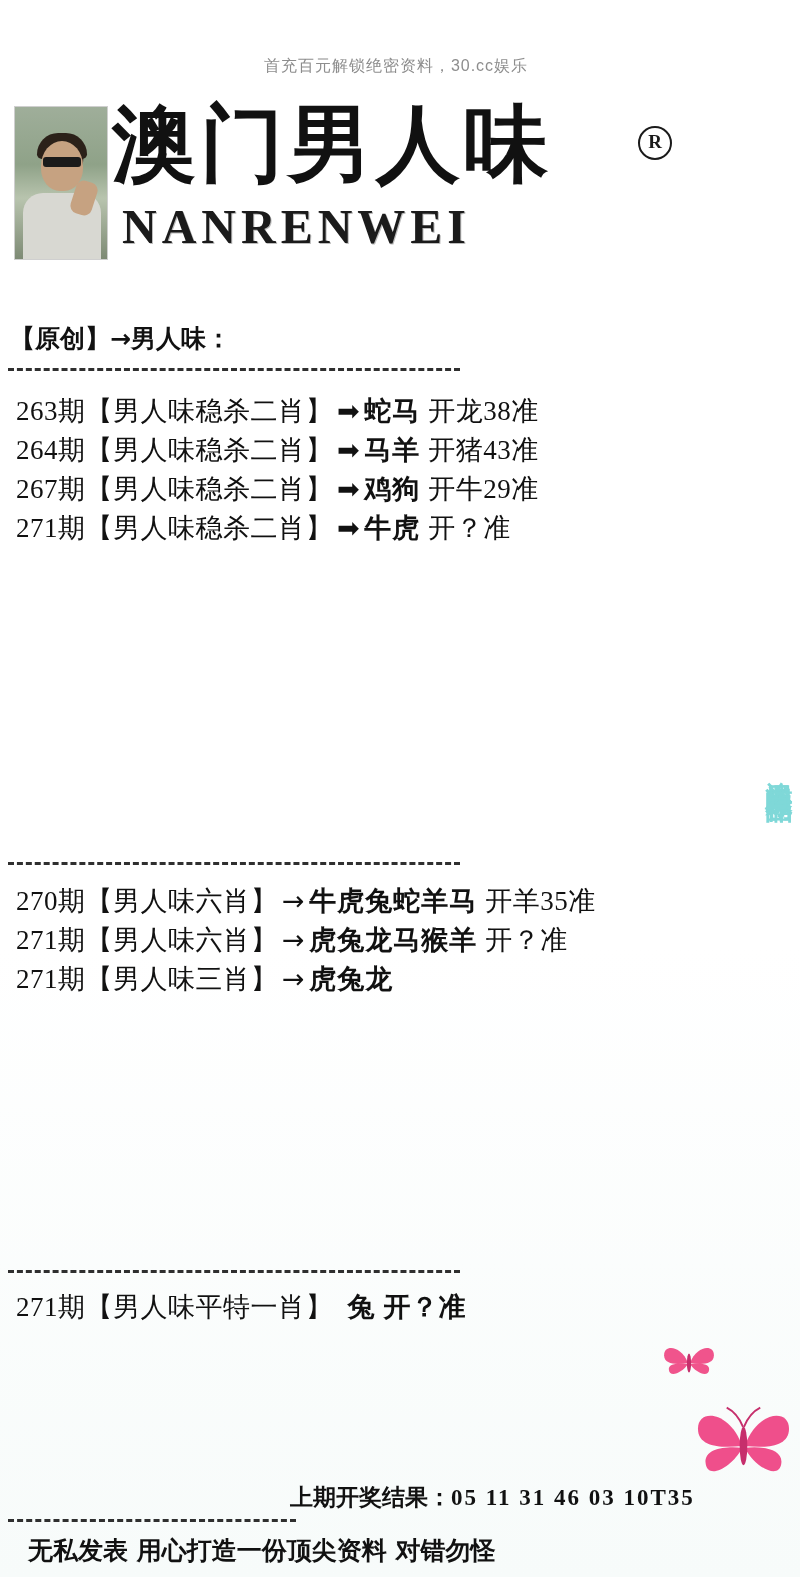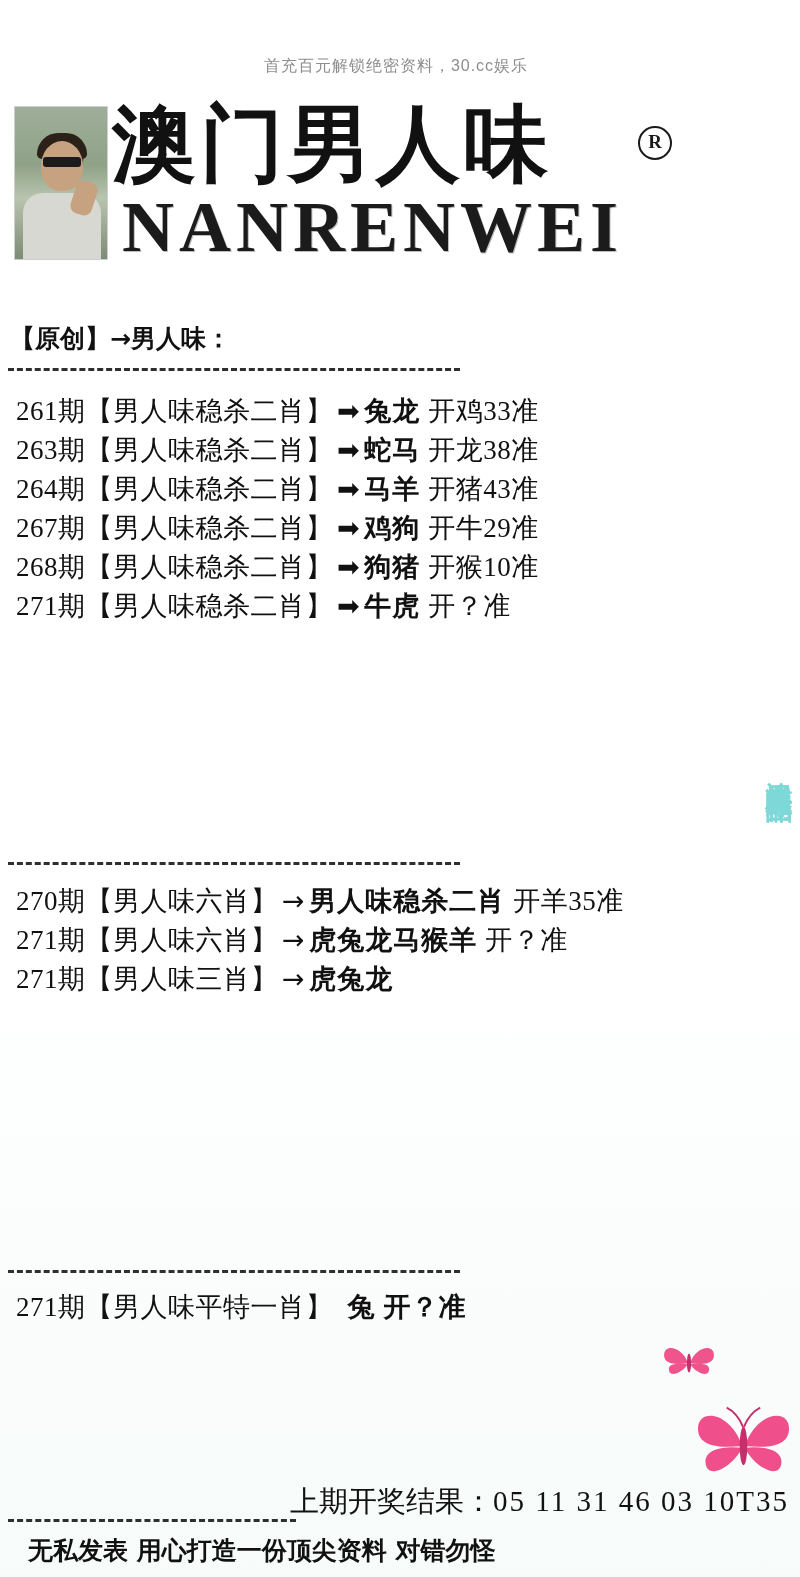--- a/index.html
+++ b/index.html
@@ -130,21 +130,21 @@
     text-align: center;
     color: #1a1a1a;
     font-weight: bold;
   }
   .title-pinyin {
     position: absolute;
     left: 122px;
     top: 104px;
     font-family: "Liberation Serif", "DejaVu Serif", serif;
     font-weight: bold;
-    font-size: 72px;
+    font-size: 48px;
     line-height: 62px;
     letter-spacing: 5px;
     color: #1b1b1b;
     white-space: nowrap;
     text-shadow: 1px 1px 0 #bdbdbd;
   }
 
   
   .section-label {
     position: absolute;
@@ -230,22 +230,22 @@
   }
   .bf-small { left: 660px; top: 1340px; width: 58px; height: 46px; }
   .bf-big   { left: 690px; top: 1400px; width: 106px; height: 92px; }
 
   
   .last-draw {
     position: absolute;
     left: 290px;
     top: 1482px;
     font-family: "DejaVu Sans", "Liberation Sans", sans-serif;
-    font-size: 29px;
-    font-weight: normal;
+    font-size: 23px;
+    font-weight: bold;
     color: #111111;
     white-space: nowrap;
   }
   .last-draw .nums {
     font-family: "Liberation Serif", serif;
     letter-spacing: 2px;
   }
   .footer-slogan {
     position: absolute;
     left: 28px;
@@ -276,44 +276,38 @@
     <div class="reg-mark">R</div>
     <div class="title-pinyin">NANRENWEI</div>
   </div>
 
   <div class="section-label">【原创】→男人味：</div>
 
   <div class="dashed" id="dash1"></div>
 
   <div class="rows" id="block-kill">
     <div class="row">
-      <span class="issue">261期</span><span class="tag">【男人味稳杀二肖】</span><span class="arrow">➡</span><span class="pick">兔龙</span><span class="result">开鸡33准</span>
-    </div>
-    <div class="row">
       <span class="issue">263期</span><span class="tag">【男人味稳杀二肖】</span><span class="arrow">➡</span><span class="pick">蛇马</span><span class="result">开龙38准</span>
     </div>
     <div class="row">
       <span class="issue">264期</span><span class="tag">【男人味稳杀二肖】</span><span class="arrow">➡</span><span class="pick">马羊</span><span class="result">开猪43准</span>
     </div>
     <div class="row">
       <span class="issue">267期</span><span class="tag">【男人味稳杀二肖】</span><span class="arrow">➡</span><span class="pick">鸡狗</span><span class="result">开牛29准</span>
     </div>
     <div class="row">
-      <span class="issue">268期</span><span class="tag">【男人味稳杀二肖】</span><span class="arrow">➡</span><span class="pick">狗猪</span><span class="result">开猴10准</span>
-    </div>
-    <div class="row">
       <span class="issue">271期</span><span class="tag">【男人味稳杀二肖】</span><span class="arrow">➡</span><span class="pick">牛虎</span><span class="result">开？准</span>
     </div>
   </div>
 
   <div class="dashed" id="dash2"></div>
 
   <div class="rows" id="block-multi">
     <div class="row">
-      <span class="issue">270期</span><span class="tag">【男人味六肖】</span><span class="arrow">→</span><span class="pick">男人味稳杀二肖</span><span class="result">开羊35准</span>
+      <span class="issue">270期</span><span class="tag">【男人味六肖】</span><span class="arrow">→</span><span class="pick">牛虎兔蛇羊马</span><span class="result">开羊35准</span>
     </div>
     <div class="row">
       <span class="issue">271期</span><span class="tag">【男人味六肖】</span><span class="arrow">→</span><span class="pick">虎兔龙马猴羊</span><span class="result">开？准</span>
     </div>
     <div class="row">
       <span class="issue">271期</span><span class="tag">【男人味三肖】</span><span class="arrow">→</span><span class="pick">虎兔龙</span><span class="result"></span>
     </div>
   </div>
 
   <div class="dashed" id="dash3"></div>

